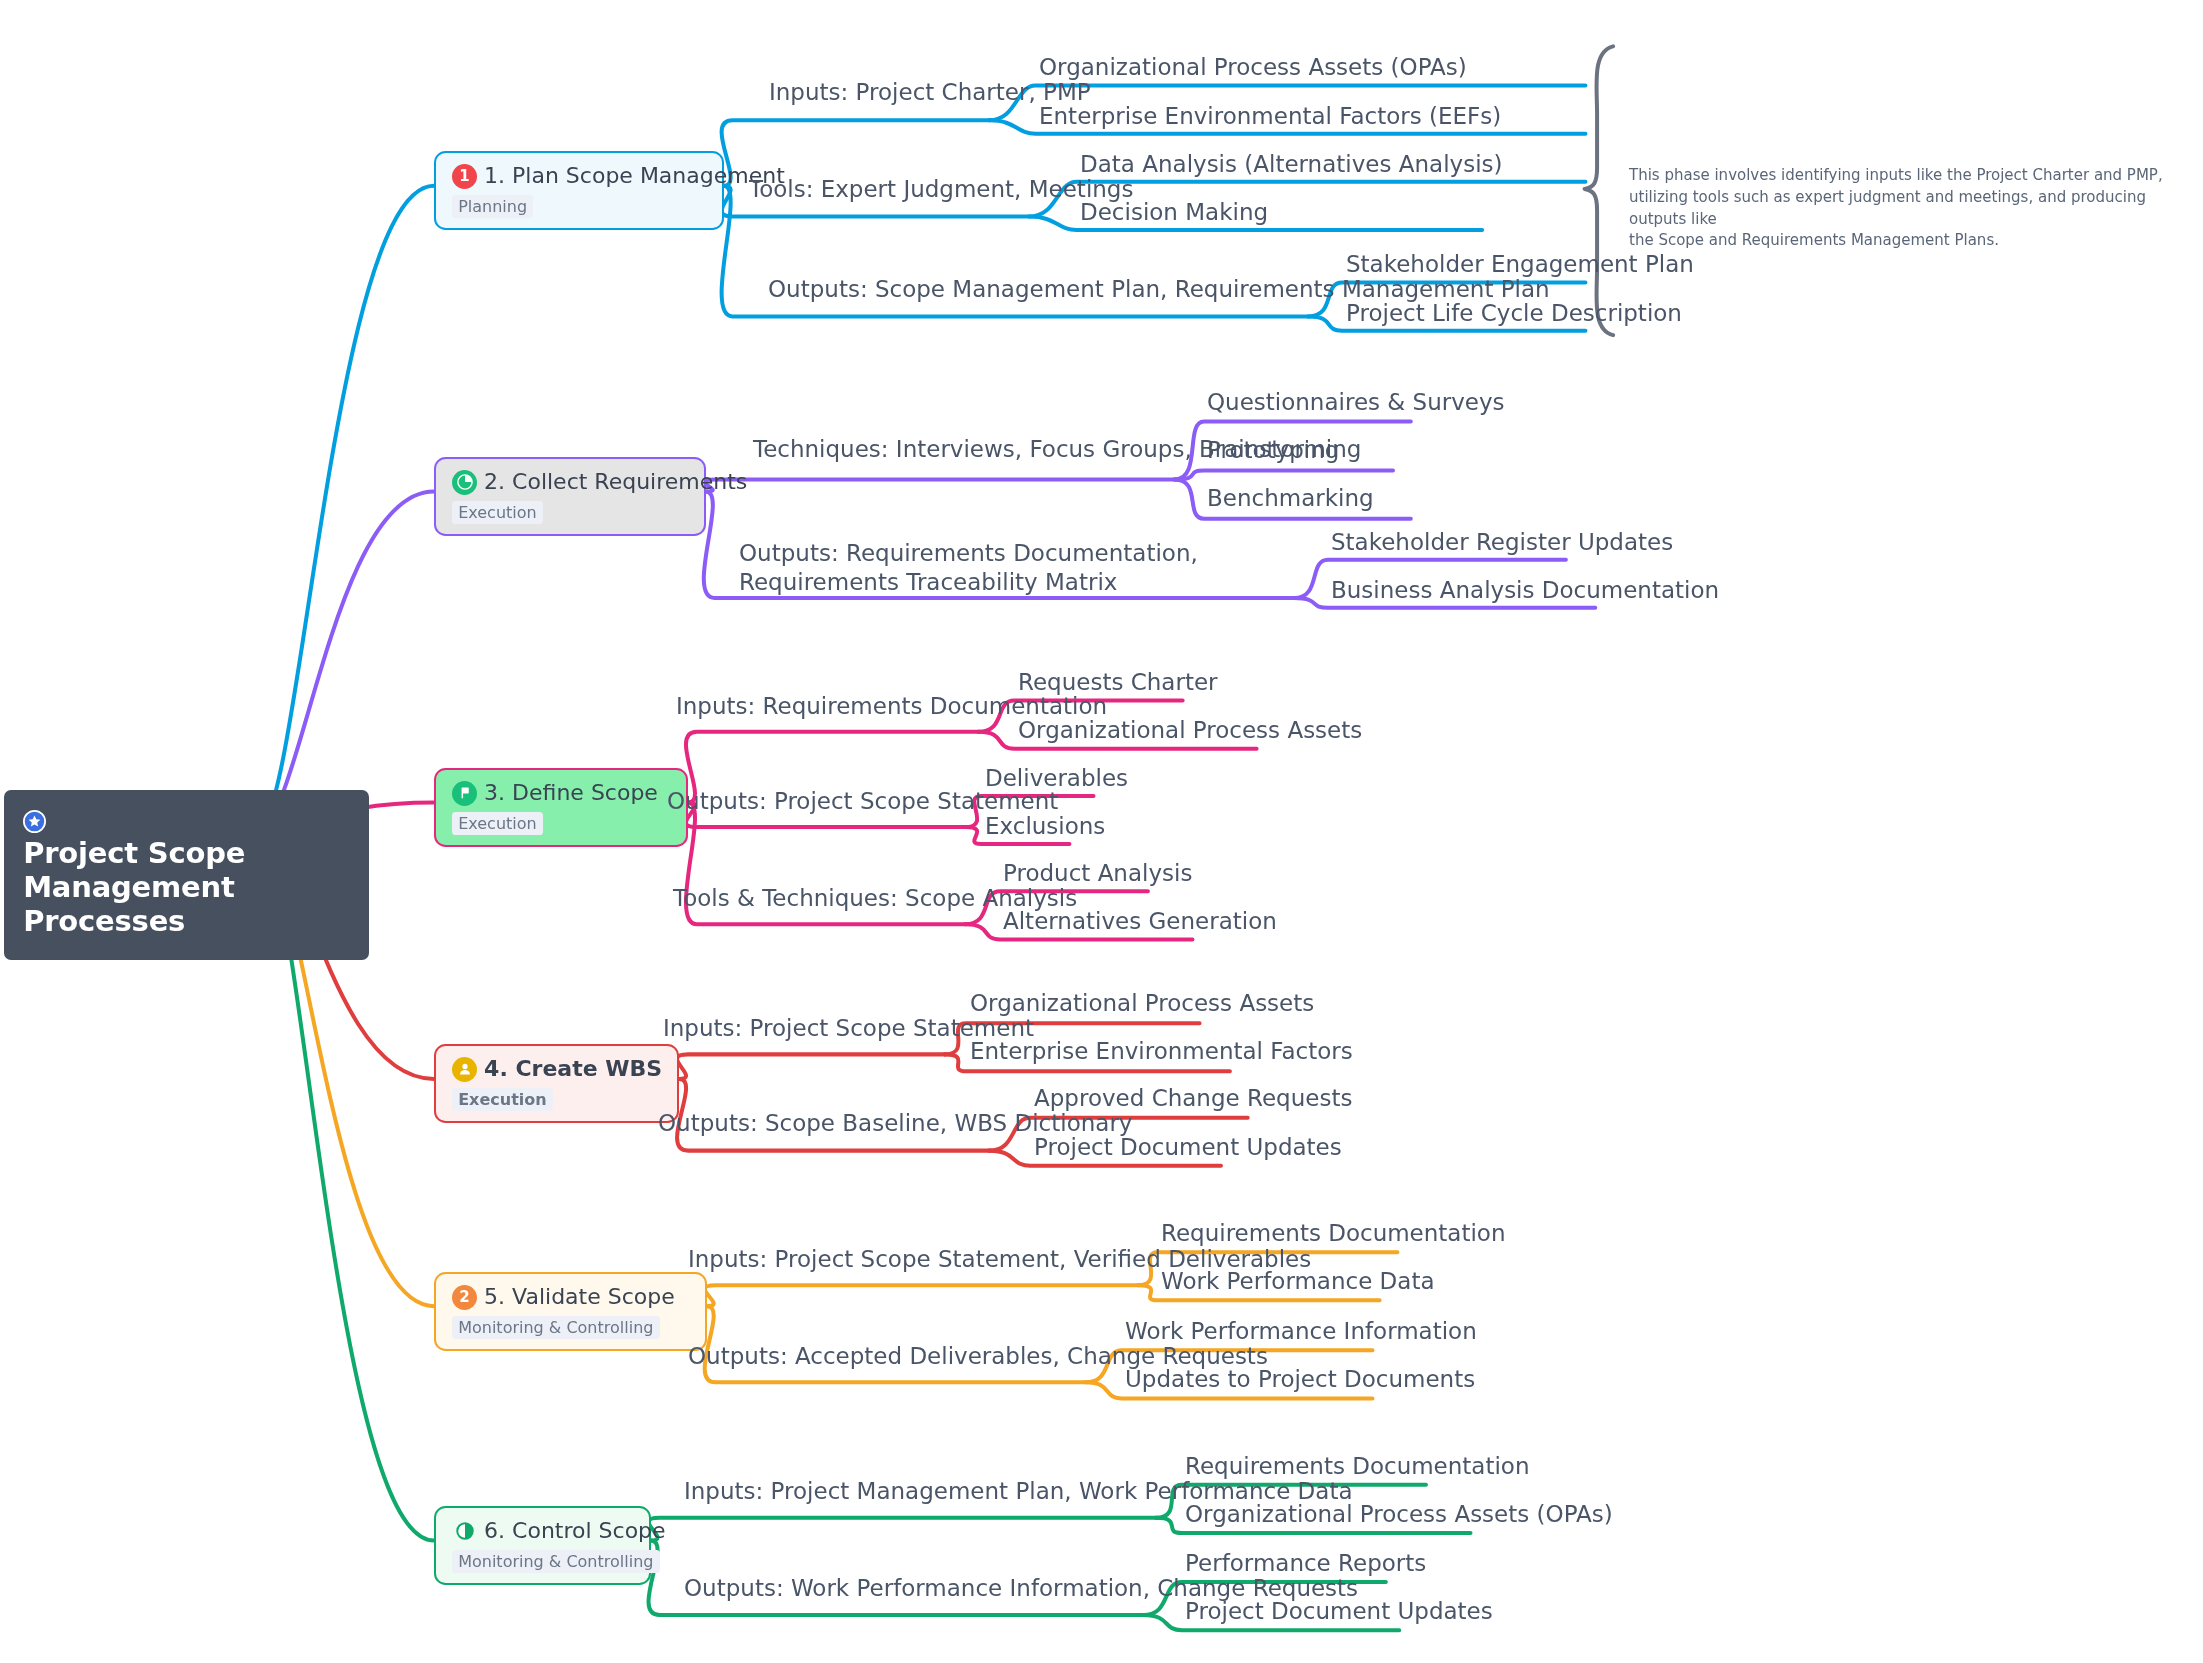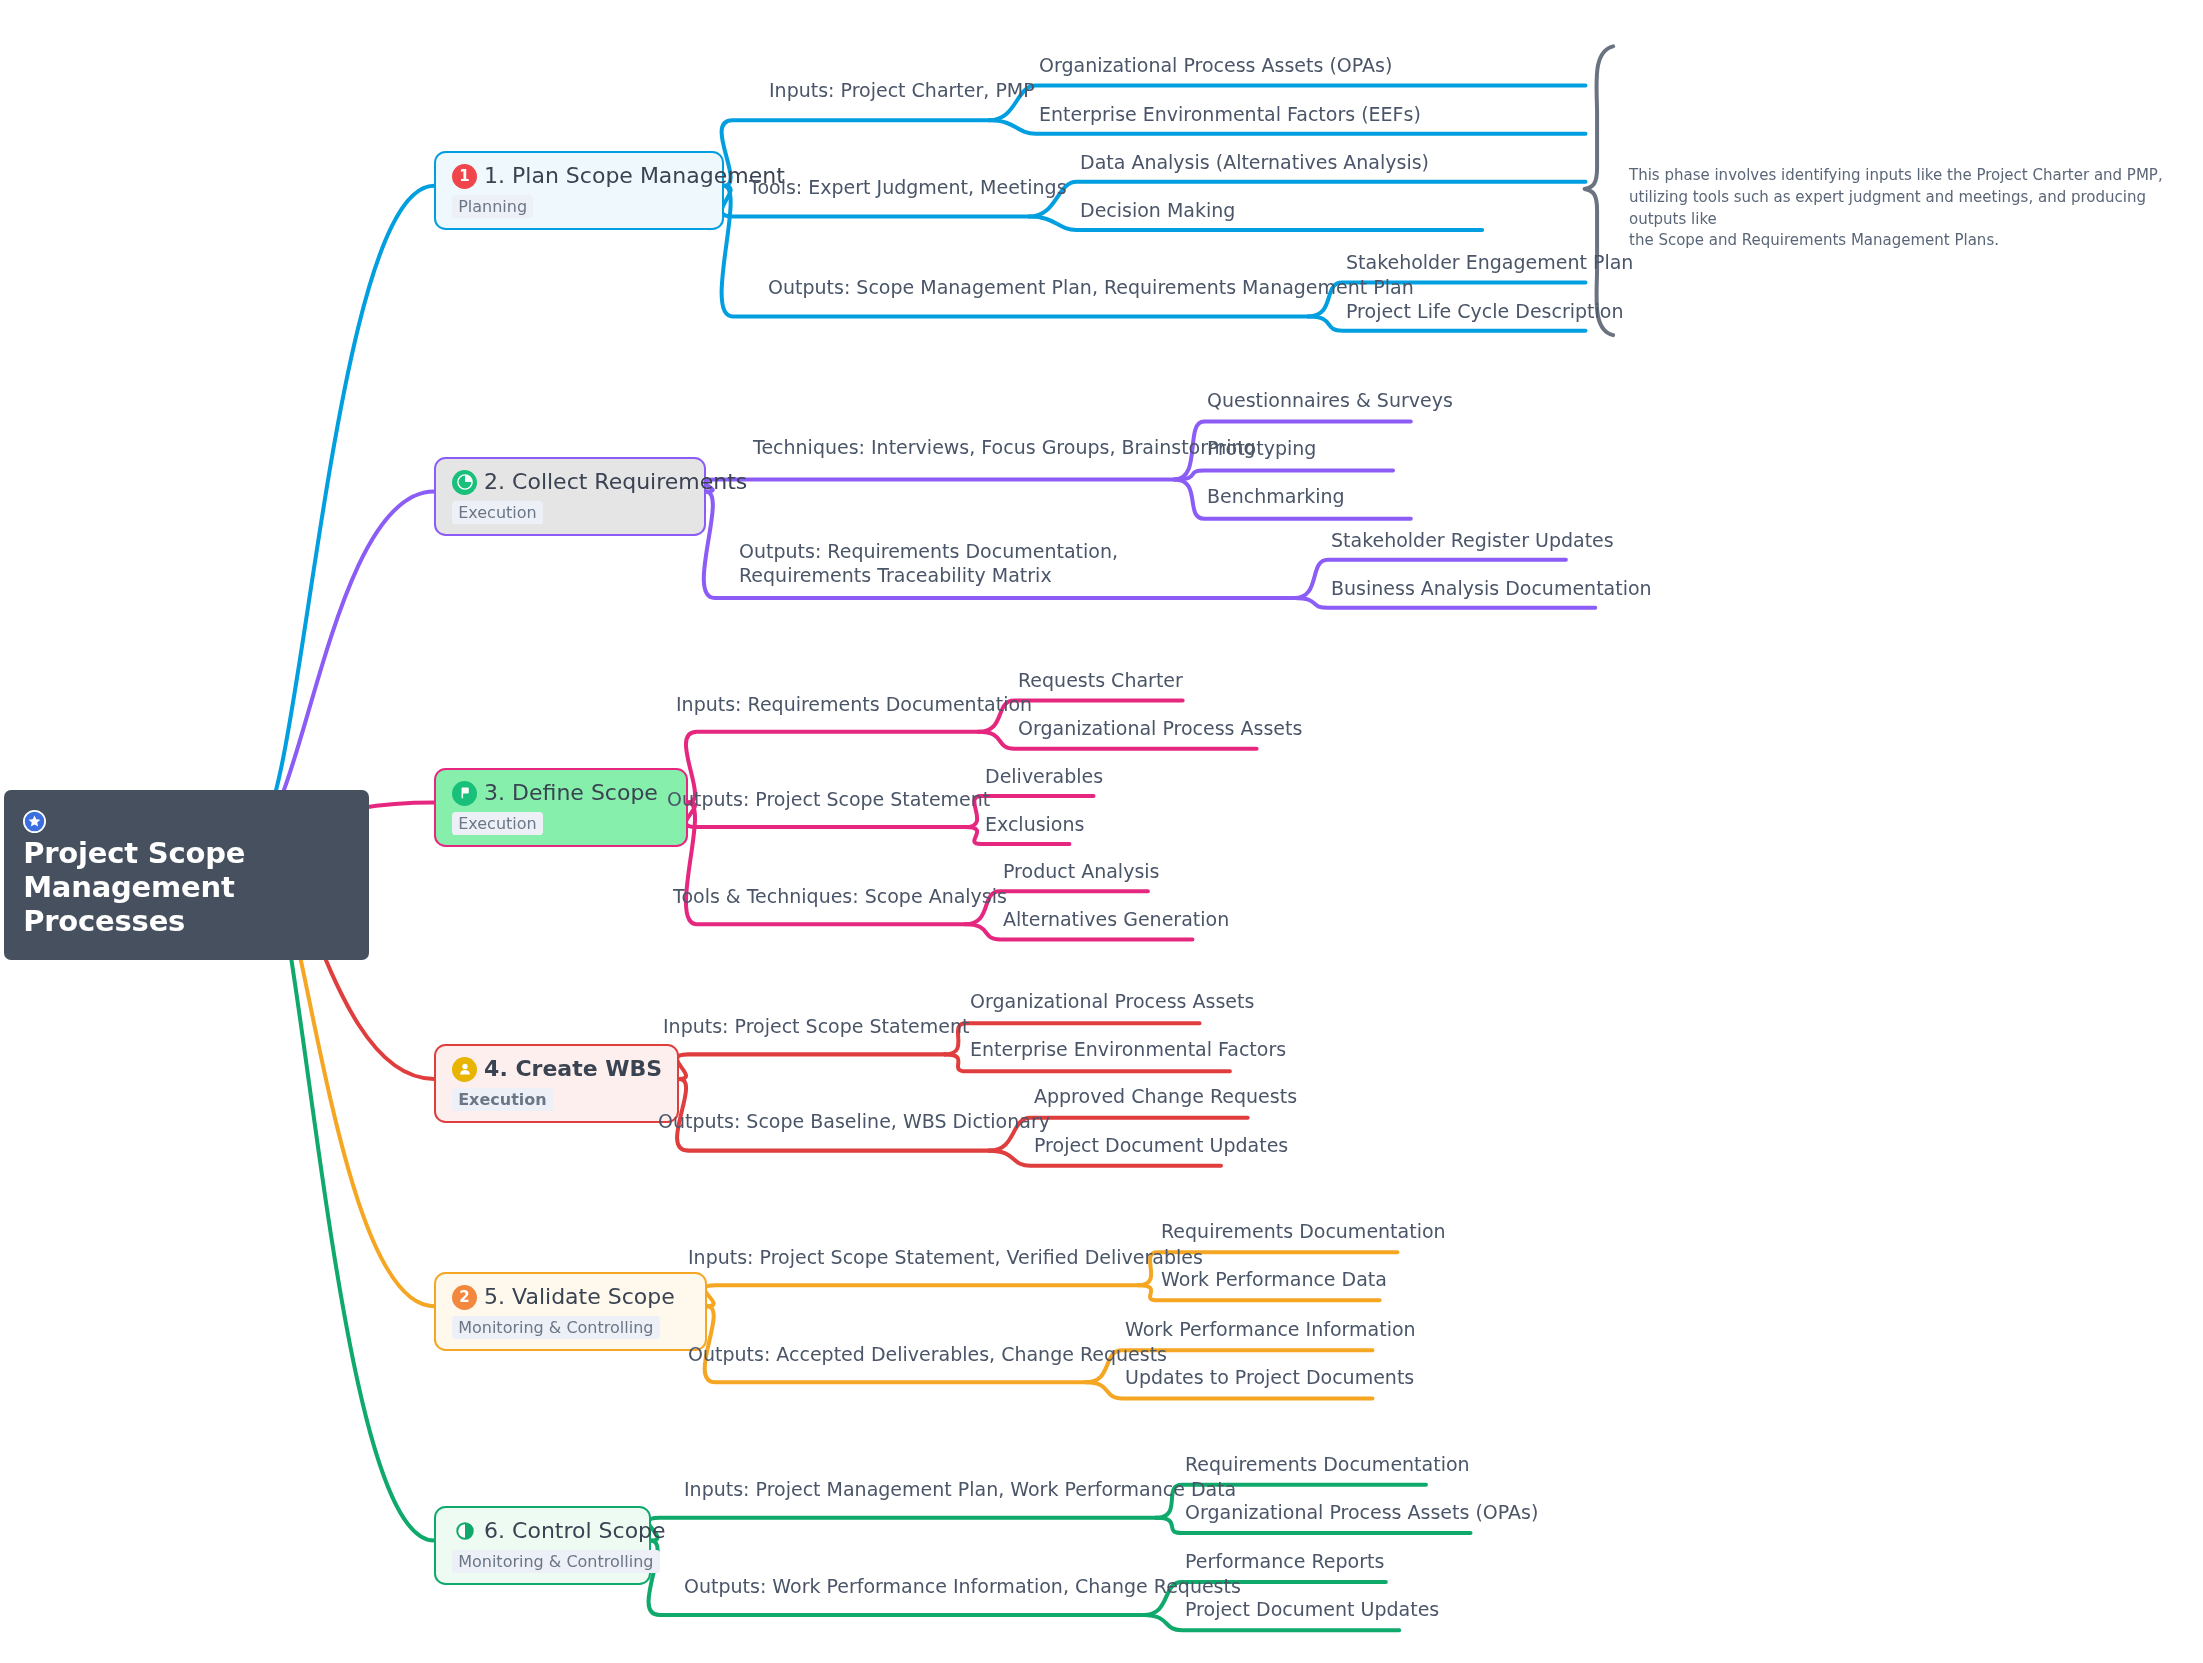--- a/index.html
+++ b/index.html
@@ -20,21 +20,21 @@
   .node{position:absolute;box-sizing:border-box;border-radius:11.6px;border:2.7px solid #999;
     padding:10.7px 19.6px 10.7px 16px;background:#fff;}
   .node-row{display:flex;align-items:center;gap:7.1px;white-space:nowrap;}
   .node-title{font-size:22px;color:#3A4352;line-height:1.1;}
   .node-sub{display:inline-block;margin-top:6.2px;font-size:16px;color:#6B7686;
     background:#EDF1F7;border-radius:3.6px;padding:1.8px 6.2px;line-height:1.2;white-space:nowrap;}
   .badge{width:25px;height:25px;border-radius:50%;display:inline-flex;align-items:center;
     justify-content:center;color:#fff;font-size:15px;font-weight:bold;flex:0 0 auto;}
 
   
-  .lbl{position:absolute;font-size:19px;color:#4A5568;line-height:1.28;white-space:pre-line;}
+  .lbl{position:absolute;font-size:23px;color:#4A5568;line-height:1.28;white-space:pre-line;}
   .lbl.narrow{white-space:normal;}
 
   
   .annot{position:absolute;font-size:15px;color:#5A6678;line-height:1.45;white-space:pre-line;}
 </style>
 </head>
 <body>
 
 <div id="stage">
   <svg class="links" id="link-layer" viewBox="0 0 2473 1867" preserveAspectRatio="none">

